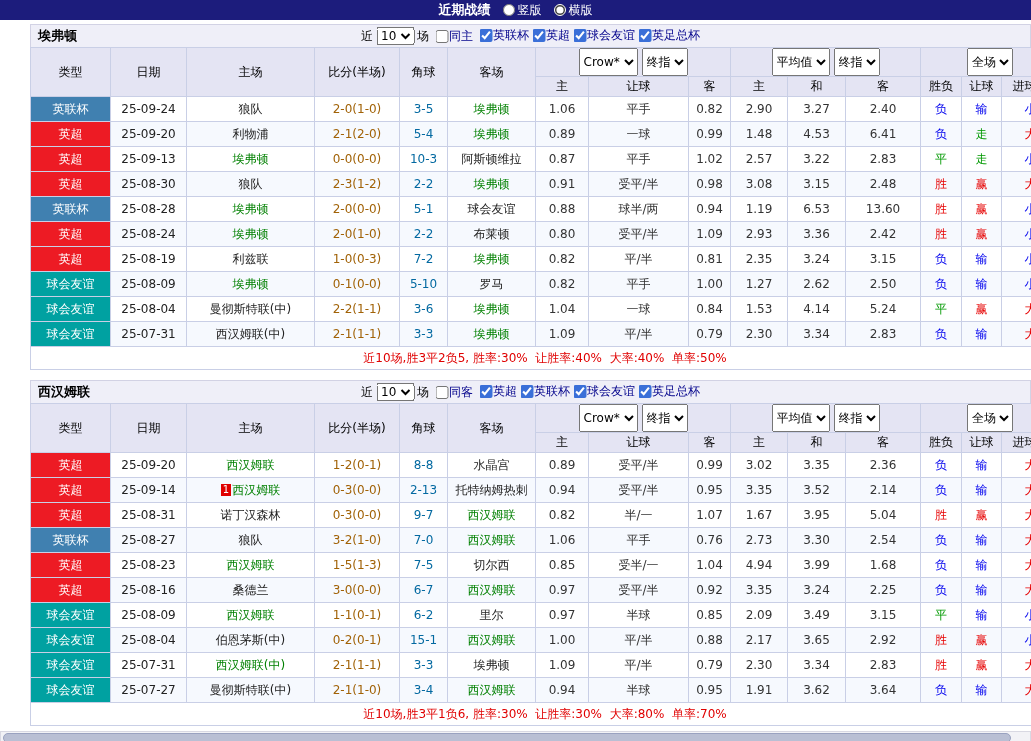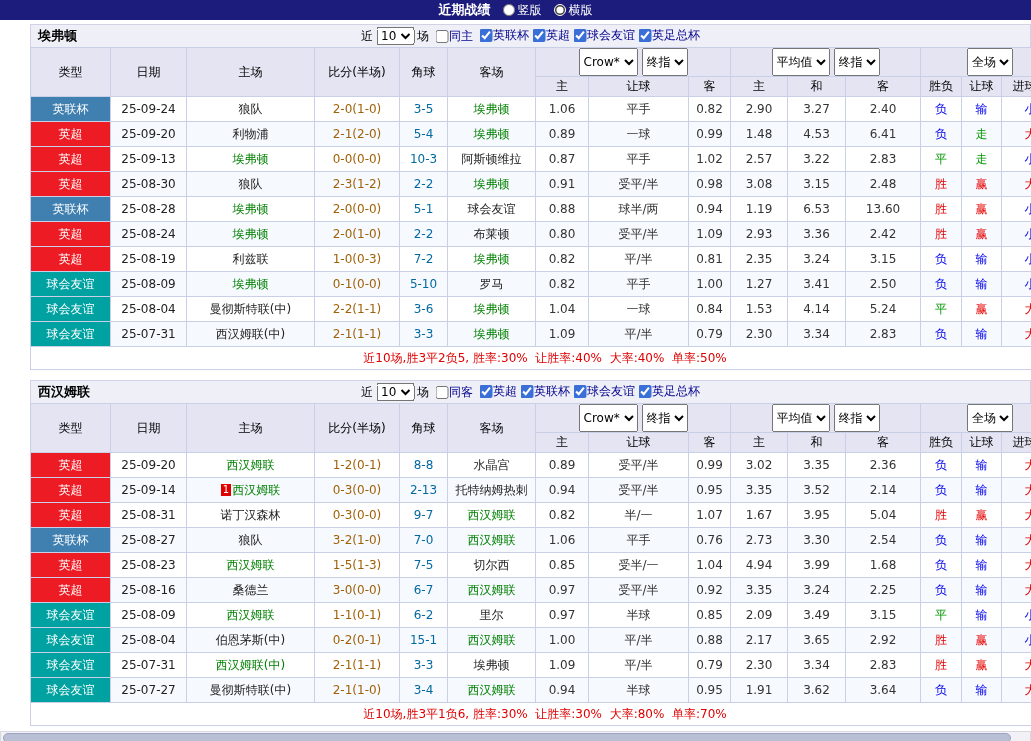--- a/index.html
+++ b/index.html
@@ -281,21 +281,21 @@
               <td class="type-cell" style="background: rgb(0, 161, 161);">球会友谊</td>
               <td class="date-cell">25-08-09</td>
               <td class="team-cell"><span class="team-green">埃弗顿</span></td>
               <td class="score-cell">0-1(0-0)</td>
               <td class="corner-cell">5-10</td>
               <td class="team-cell"><span>罗马</span></td>
               <td class="odds-cell">0.82</td>
               <td class="odds-cell">平手</td>
               <td class="odds-cell">1.00</td>
               <td class="odds-cell">1.27</td>
-              <td class="odds-cell">3.41</td>
+              <td class="odds-cell">2.62</td>
               <td class="odds-cell">2.50</td>
               <td class="res-cell" style="color: rgb(0, 0, 238);">负</td>
               <td class="res-cell" style="color: rgb(0, 0, 238);">输</td>
               <td class="res-cell" style="color: rgb(0, 0, 238);">小</td>
             </tr>
             <tr>
               <td class="type-cell" style="background: rgb(0, 161, 161);">球会友谊</td>
               <td class="date-cell">25-08-04</td>
               <td class="team-cell"><span>曼彻斯特联(中)</span></td>
               <td class="score-cell">2-2(1-1)</td>

